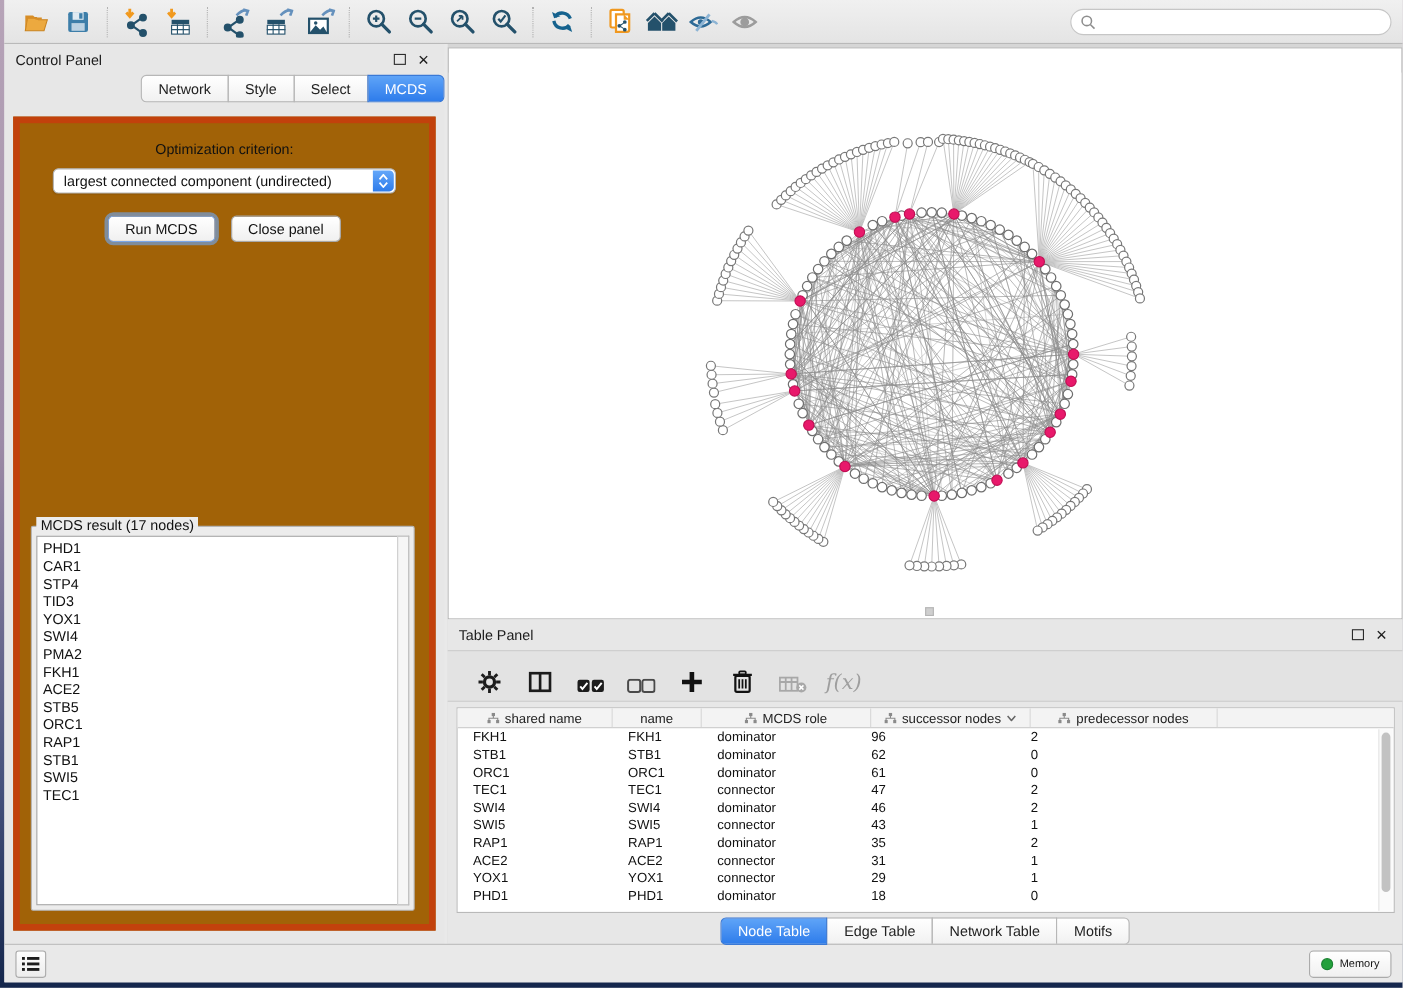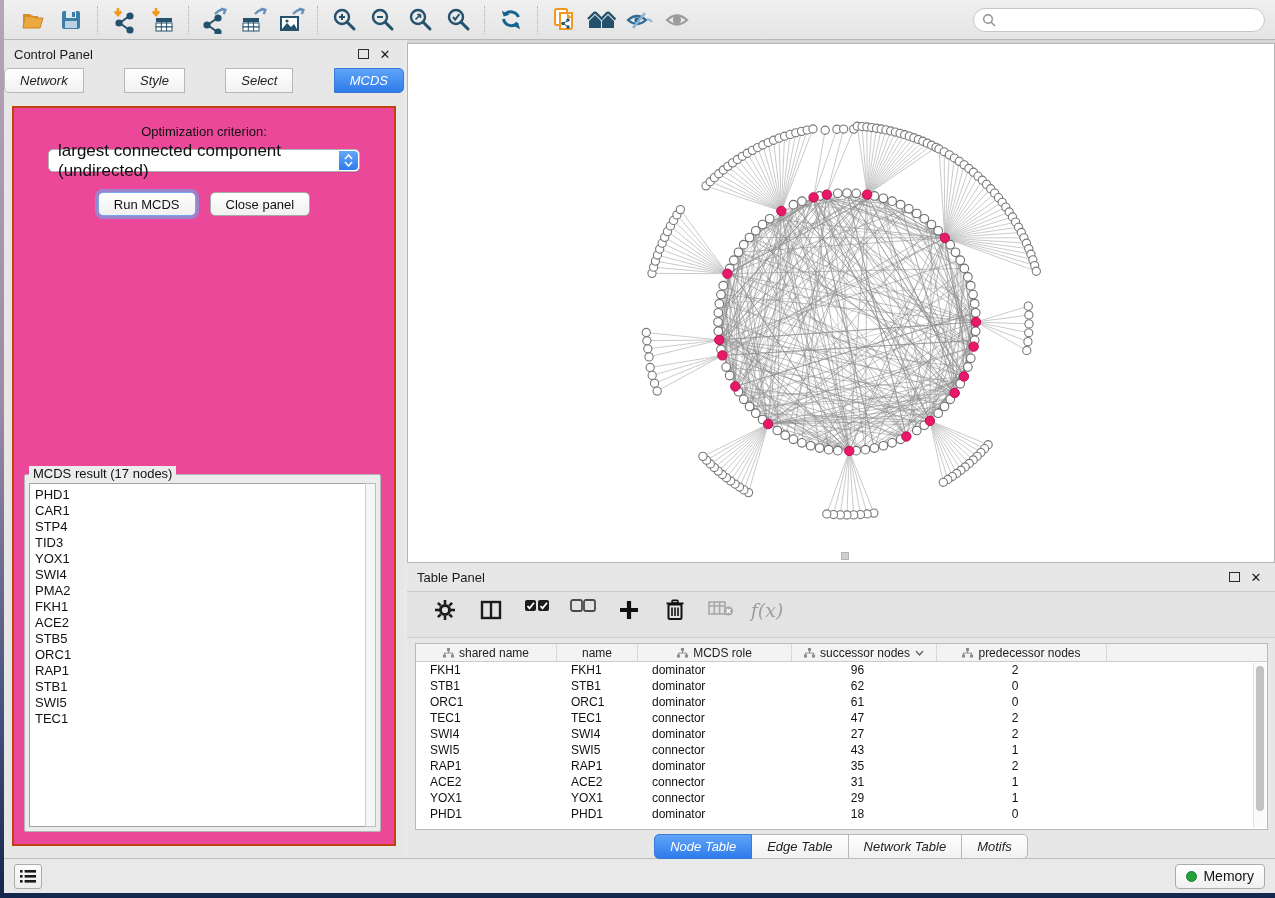--- a/index.html
+++ b/index.html
@@ -20,32 +20,32 @@
   .search-glass { position:absolute; left:9px; top:5px; }
 
   
   .control-panel { position:absolute; left:0; top:40px; width:400px; height:818px; background:#e7e7e7; }
   .panel-head { height:28px; display:flex; align-items:center; padding:0 10px; font-size:13px; color:#1a1a1a; }
   .panel-head .sp { flex:1; }
   .wbtn { width:18px; height:18px; display:flex; align-items:center; justify-content:center; margin-left:4px; }
   .float-square { width:11px; height:10px; border:1.6px solid #2b2b2b; background:transparent; }
   .close-x { font-size:13px; font-weight:bold; color:#1a1a1a; line-height:1; }
 
-  .seg { display:flex; justify-content:space-between;font-style:italic; }
+  .seg { display:flex; justify-content:flex-end; }
   .seg-btn { font-size:13px; color:#222; background:linear-gradient(#ffffff,#f1f1f1);
     border:1px solid #b7b7b7; padding:4px 15px; margin-left:-1px; position:relative; }
   .seg-btn:first-child { border-radius:5px 0 0 5px; margin-left:0; }
   .seg-btn:last-child { border-radius:0 5px 5px 0; }
   .seg-btn.sel { background:linear-gradient(#5fa4f8,#2e7ceb); color:#fff; border-color:#3a79d6; z-index:1; }
 
   .cp-content { position:absolute; left:8px; right:8px; top:66px; bottom:12px;
-    background:#ec4899; border:2px solid #c2410c; }
+    background:#a16207; border:6px solid #c2410c; }
   .opt-label { text-align:center; font-size:13px; color:#111; margin-top:16px; }
   .dropdown { position:relative; margin:10px auto 0; width:312px; height:23px; background:#fff;
-    border:1px solid #b3b3b3; border-radius:5px; font-size:17px; color:#111;
+    border:1px solid #b3b3b3; border-radius:5px; font-size:13px; color:#111;
     display:flex; align-items:center; padding-left:9px;
     box-shadow:0 1px 1px rgba(0,0,0,.08); }
   .dd-cap { position:absolute; right:1px; top:1px; bottom:1px; width:19px; border-radius:0 4px 4px 0;
     background:linear-gradient(#64a7f9,#2e7ceb); display:flex; flex-direction:column;
     align-items:center; justify-content:center; gap:1px; }
   .btn-row { display:flex; justify-content:center; gap:14px; margin-top:20px; }
   .push-btn { font-size:13px; color:#111; background:linear-gradient(#ffffff,#f0f0f0);
     border:1px solid #a8a8a8; border-radius:5px; padding:3px 15px; height:24px; }
   .push-btn.focused { box-shadow:0 0 0 3px rgba(110,165,235,.65); border-color:#7aa6e8; }
 
@@ -71,46 +71,46 @@
   .tl.green { background:#33c748; border:1px solid #24a736; }
   .net-title { position:absolute; left:0; right:0; text-align:center; font-size:13px; color:#222; }
   .net-canvas { position:absolute; left:0; right:0; top:22px; bottom:0; background:#fff; overflow:hidden; }
   .net-handle { position:absolute; left:50%; bottom:2px; width:8px; height:8px; background:#cfcfcf; border:1px solid #b5b5b5; }
 
   
   .table-panel { position:absolute; left:0; top:523px; right:0; bottom:0; background:#e7e7e7; }
   .tp-toolbar { position:absolute; left:0; right:0; top:28px; height:47px; background:#e3e3e3;
     border-top:1px solid #cdcdcd; border-bottom:1px solid #cdcdcd;
     display:flex; align-items:center; gap:14px; padding:0 0 0 22px; }
-  .tp-btn { width:32px; height:32px; display:flex; align-items:flex-start; justify-content:center; }
+  .tp-btn { width:32px; height:32px; display:flex; align-items:flex-end; justify-content:center; }
   .fx { font-family:"DejaVu Serif",serif; font-style:italic; font-size:19px; color:#9e9e9e; }
 
   .tbl { position:absolute; left:8px; right:7px; top:80px; height:187px; background:#fff;
     border:1px solid #b9b9b9; }
   .thead { display:grid; grid-template-columns:141px 81px 154px 145px 170px 1fr;
     height:18px; background:#f3f3f3; border-bottom:1px solid #cccccc;text-align:right; }
   .th { font-size:12px; color:#222; display:flex; align-items:center; justify-content:center;
     gap:5px; border-right:1px solid #d8d8d8; overflow:hidden; }
   .trow { display:grid; grid-template-columns:141px 81px 154px 145px 170px 1fr; height:16px; }
   .tc { font-size:12px; color:#111; line-height:16px; padding-left:14px; white-space:nowrap; }
-  .tc.c3,.tc.c4 { text-align:center; padding-right:14px; padding-left:0; }
+  .tc.c3,.tc.c4 { text-align:left; padding-right:14px; padding-left:0; }
   .tbl-scroll { position:absolute; right:1px; top:19px; bottom:1px; width:13px; background:#fafafa;
     border-left:1px solid #e4e4e4; }
   .tbl-thumb { position:absolute; left:2px; right:2px; top:3px; height:145px; background:#c2c2c2; border-radius:5px; }
 
   .tp-tabs { position:absolute; left:0; right:0; top:271px; display:flex; justify-content:center; }
 
   
   .status-bar { position:absolute; left:0; bottom:0; width:100%; height:35px; background:#e9e9e9;
     border-top:1px solid #bdbdbd; display:flex; align-items:center; padding:0 10px; }
   .list-btn { width:28px; height:25px; background:linear-gradient(#fdfdfd,#ededed);
     border:1px solid #ababab; border-radius:3px; display:flex; align-items:center; justify-content:center; }
   .mem-btn { margin-left:auto; height:25px; background:linear-gradient(#ffffff,#f0f0f0);
     border:1px solid #ababab; border-radius:4px; display:flex; align-items:center; gap:6px;
-    padding:0 10px; font-size:14px; color:#111; }
+    padding:0 10px; font-size:10px; color:#111; }
   .mem-dot { width:11px; height:11px; border-radius:50%; background:#23a03c; border:1px solid #188030; }
 </style>
 </head>
 <body>
 
 <div class="app">
 
   <div class="toolbar">
     <div class="tbtn">
       <svg width="26" height="26" viewBox="0 0 26 26">
@@ -1213,21 +1213,21 @@
               <span class="tc c0">TEC1</span>
               <span class="tc c1">TEC1</span>
               <span class="tc c2">connector</span>
               <span class="tc c3">47</span>
               <span class="tc c4">2</span>
             </div>
             <div class="trow">
               <span class="tc c0">SWI4</span>
               <span class="tc c1">SWI4</span>
               <span class="tc c2">dominator</span>
-              <span class="tc c3">27</span>
+              <span class="tc c3">46</span>
               <span class="tc c4">2</span>
             </div>
             <div class="trow">
               <span class="tc c0">SWI5</span>
               <span class="tc c1">SWI5</span>
               <span class="tc c2">connector</span>
               <span class="tc c3">43</span>
               <span class="tc c4">1</span>
             </div>
             <div class="trow">

